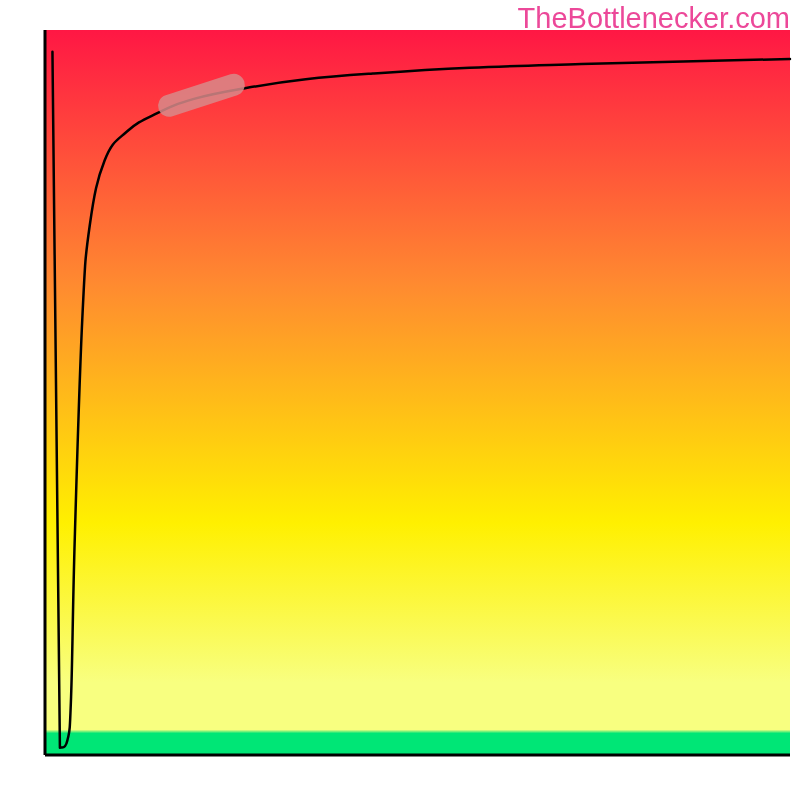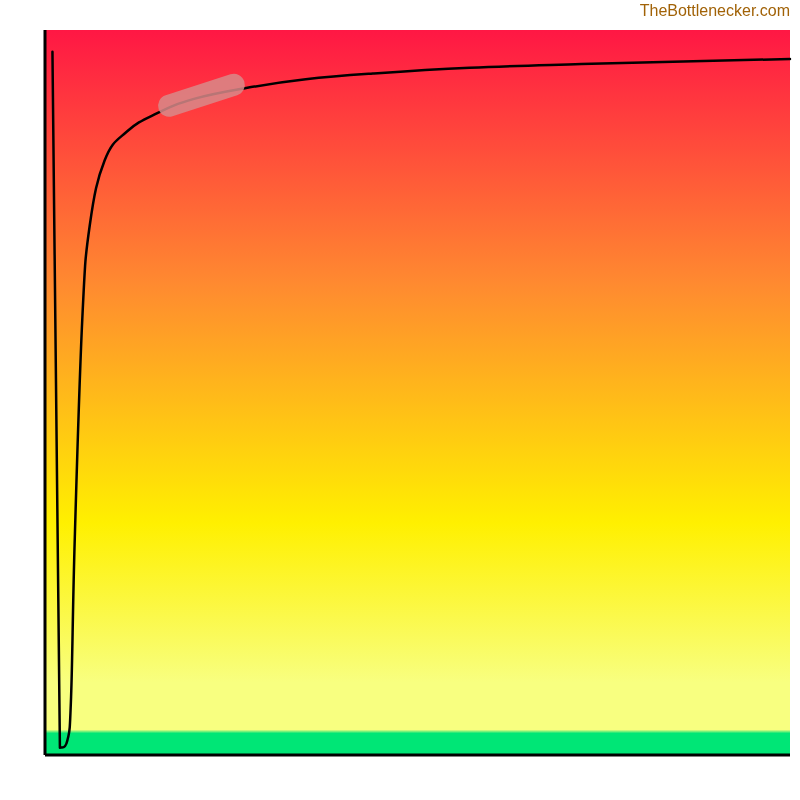--- a/index.html
+++ b/index.html
@@ -12,22 +12,22 @@
   }
   .chart-container {
     position: relative;
     width: 800px;
     height: 800px;
   }
   .attribution {
     position: absolute;
     top: 2px;
     right: 10px;
-    font-size: 16px;
-    color: #a16207;
+    font-size: 29px;
+    color: #ec4899;
     z-index: 10;
     text-align: center;
   }
   svg {
     display: block;
   }
 </style>
 </head>
 <body>
 

